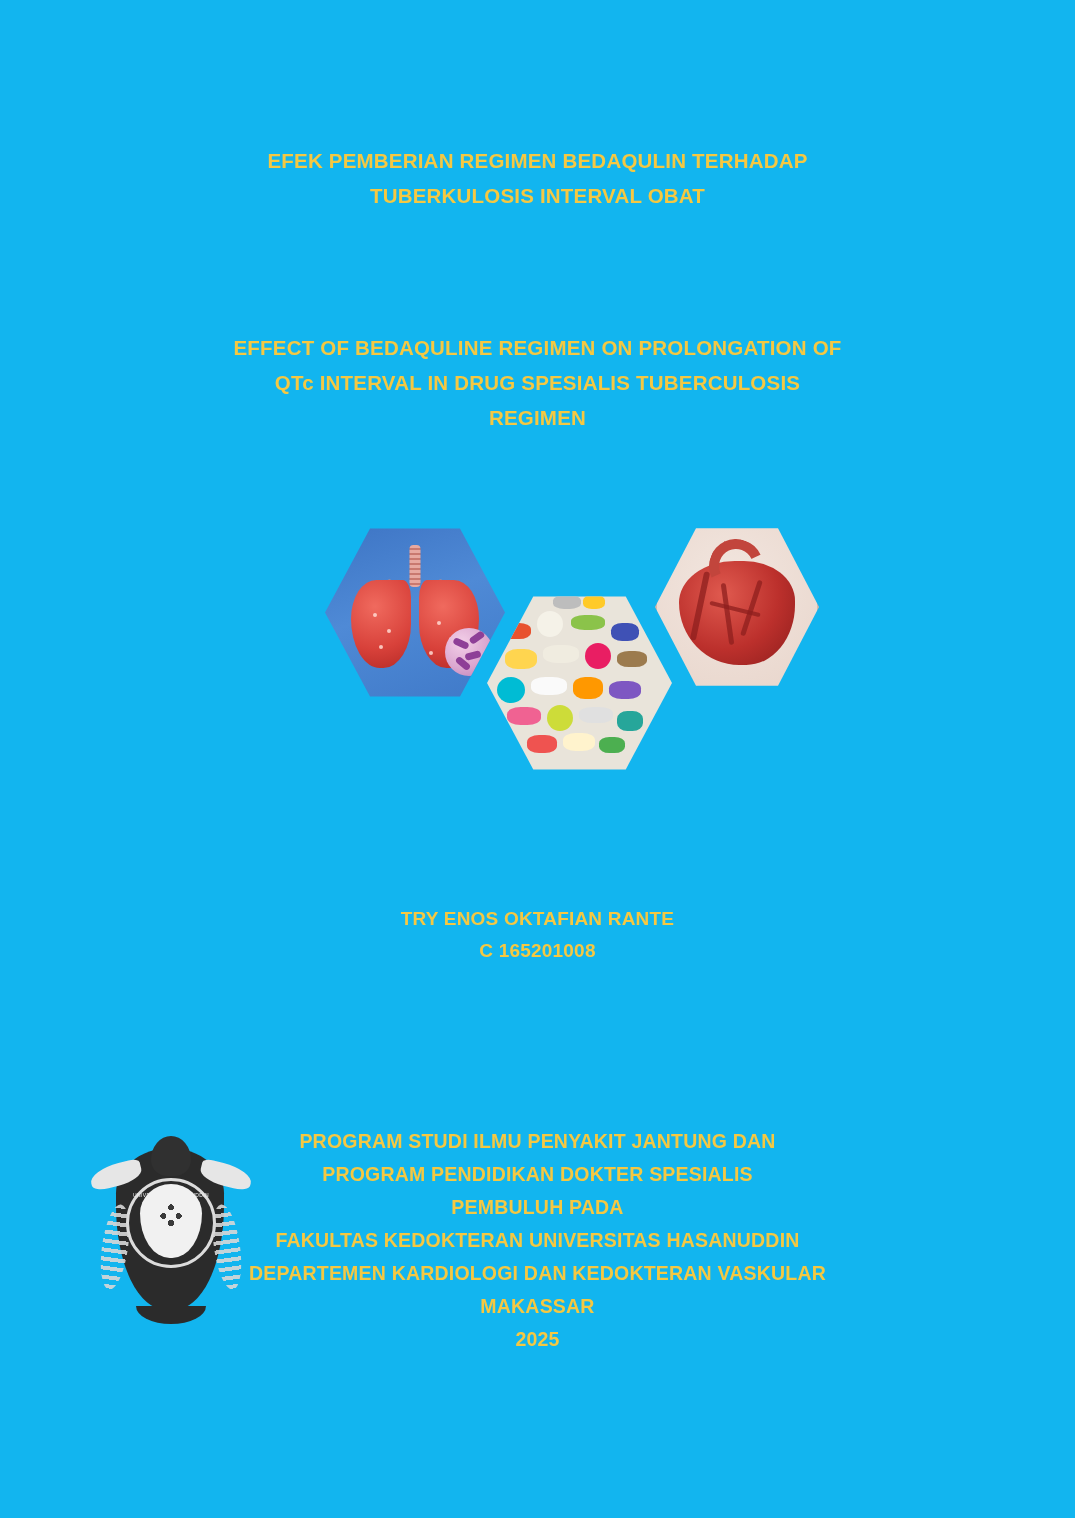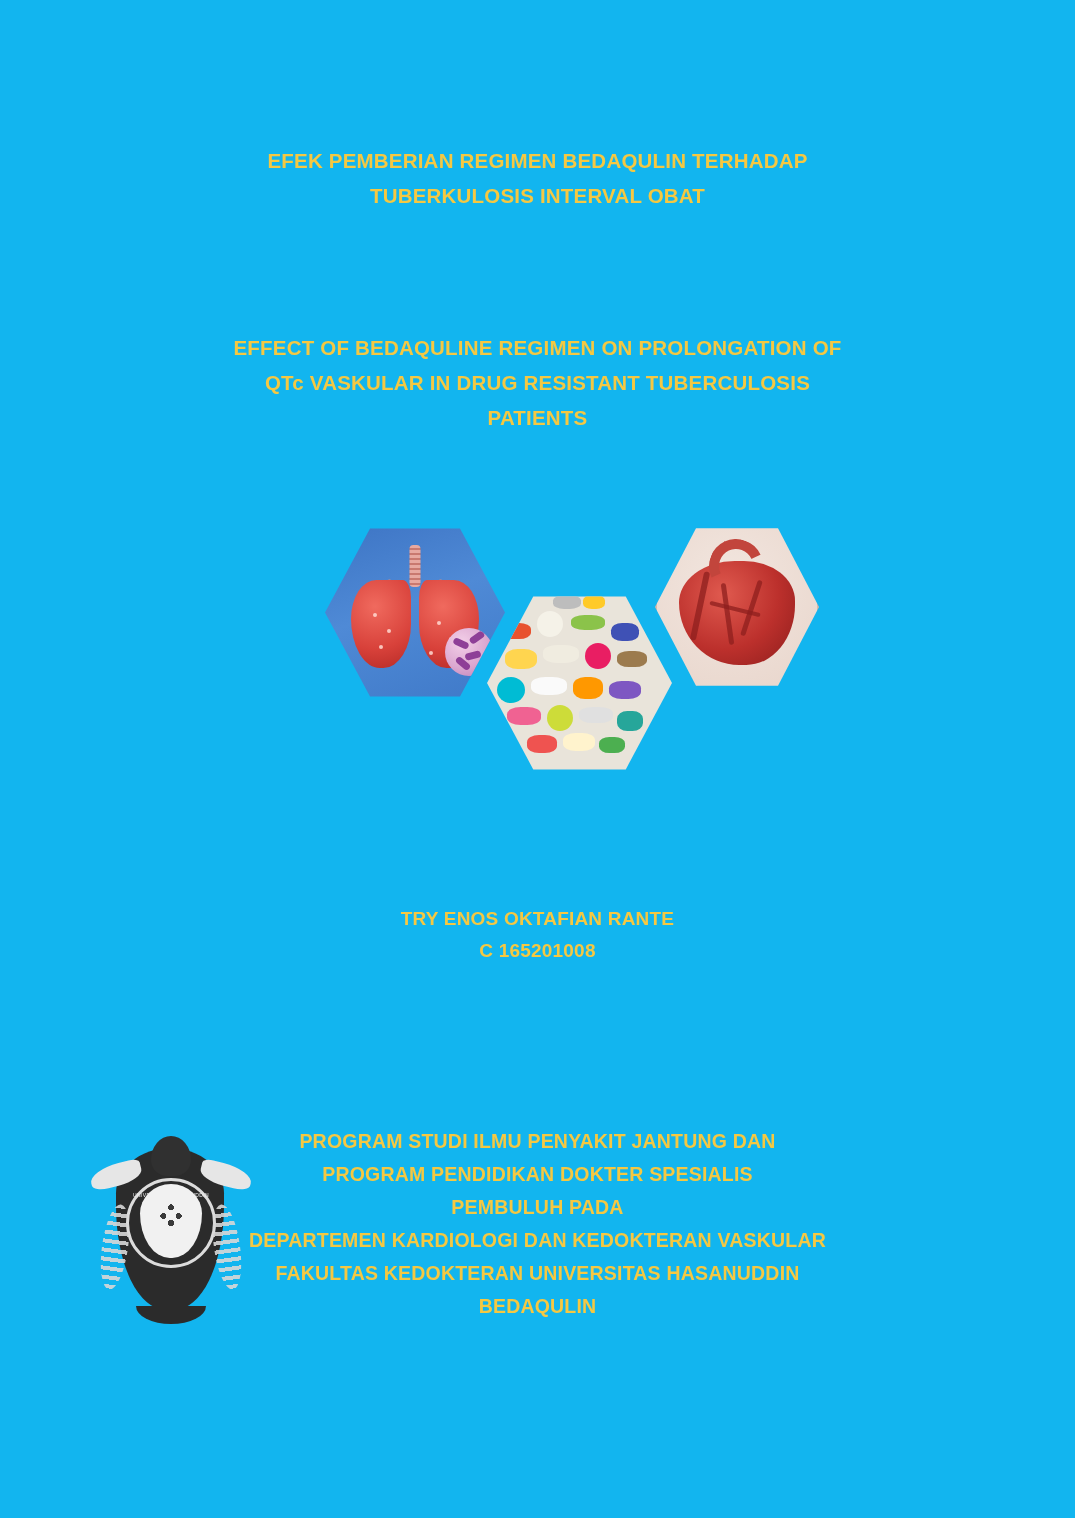--- a/index.html
+++ b/index.html
@@ -303,22 +303,22 @@
 
 <div class="page">
 
   <div class="title-block" id="title-id">
     <span class="title-line">EFEK PEMBERIAN REGIMEN BEDAQULIN TERHADAP</span>
     <span class="title-line">TUBERKULOSIS INTERVAL OBAT</span>
   </div>
 
   <div class="title-block" id="title-en">
     <span class="title-line">EFFECT OF BEDAQULINE REGIMEN ON PROLONGATION OF</span>
-    <span class="title-line">QTc VASKULAR IN DRUG RESISTANT TUBERCULOSIS</span>
-    <span class="title-line">PATIENTS</span>
+    <span class="title-line">QTc INTERVAL IN DRUG SPESIALIS TUBERCULOSIS</span>
+    <span class="title-line">REGIMEN</span>
   </div>
 
   <div class="collage">
 
     <div class="hex" id="hex-lungs">
       <div class="lung-wrap">
         <div class="trachea"></div>
         <div class="bronchus l"></div>
         <div class="bronchus r"></div>
         <div class="lung left"></div>
@@ -391,18 +391,19 @@
     <div class="crest-inner">
       <div class="crest-tree"></div>
     </div>
     <div class="crest-base"></div>
   </div>
 
   <div class="title-block" id="institution-block">
     <span class="title-line">PROGRAM STUDI ILMU PENYAKIT JANTUNG DAN</span>
     <span class="title-line">PROGRAM PENDIDIKAN DOKTER SPESIALIS</span>
     <span class="title-line">PEMBULUH PADA</span>
+    <span class="title-line">FAKULTAS KEDOKTERAN UNIVERSITAS HASANUDDIN</span>
     <span class="title-line">DEPARTEMEN KARDIOLOGI DAN KEDOKTERAN VASKULAR</span>
-    <span class="title-line">FAKULTAS KEDOKTERAN UNIVERSITAS HASANUDDIN</span>
-    <span class="title-line">BEDAQULIN</span>
+    <span class="title-line">MAKASSAR</span>
+    <span class="title-line">2025</span>
   </div>
 
 </div>
 
 </body></html>

